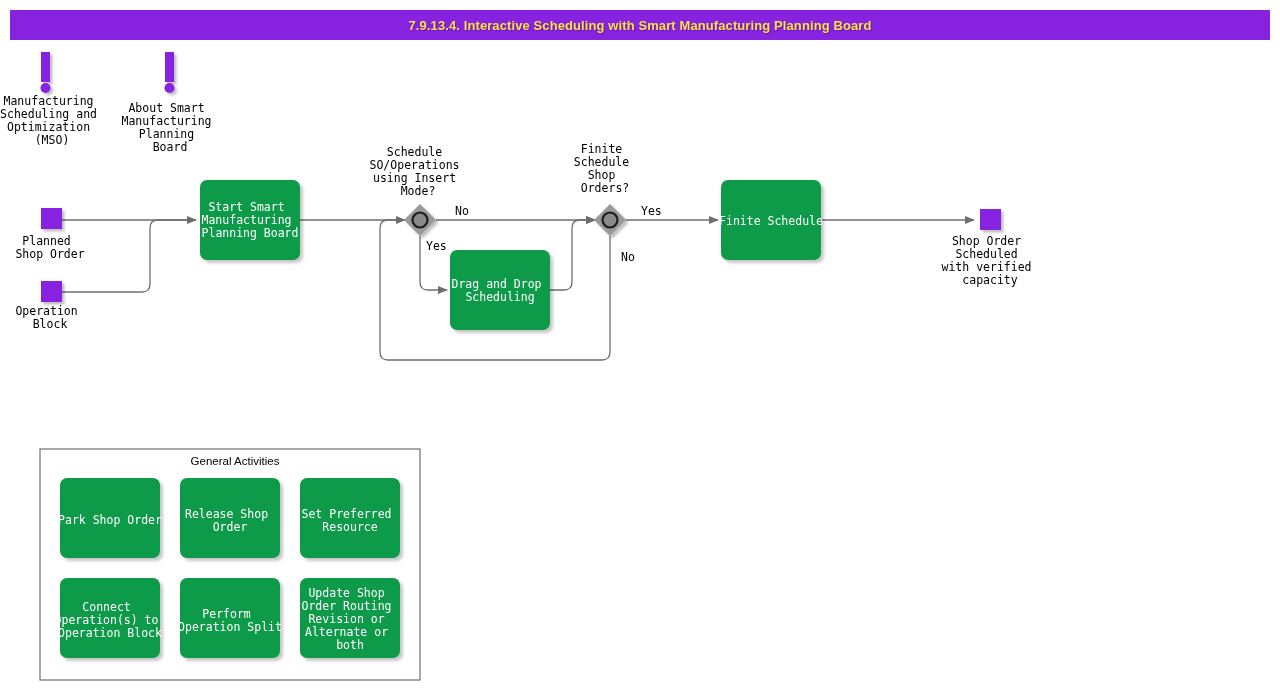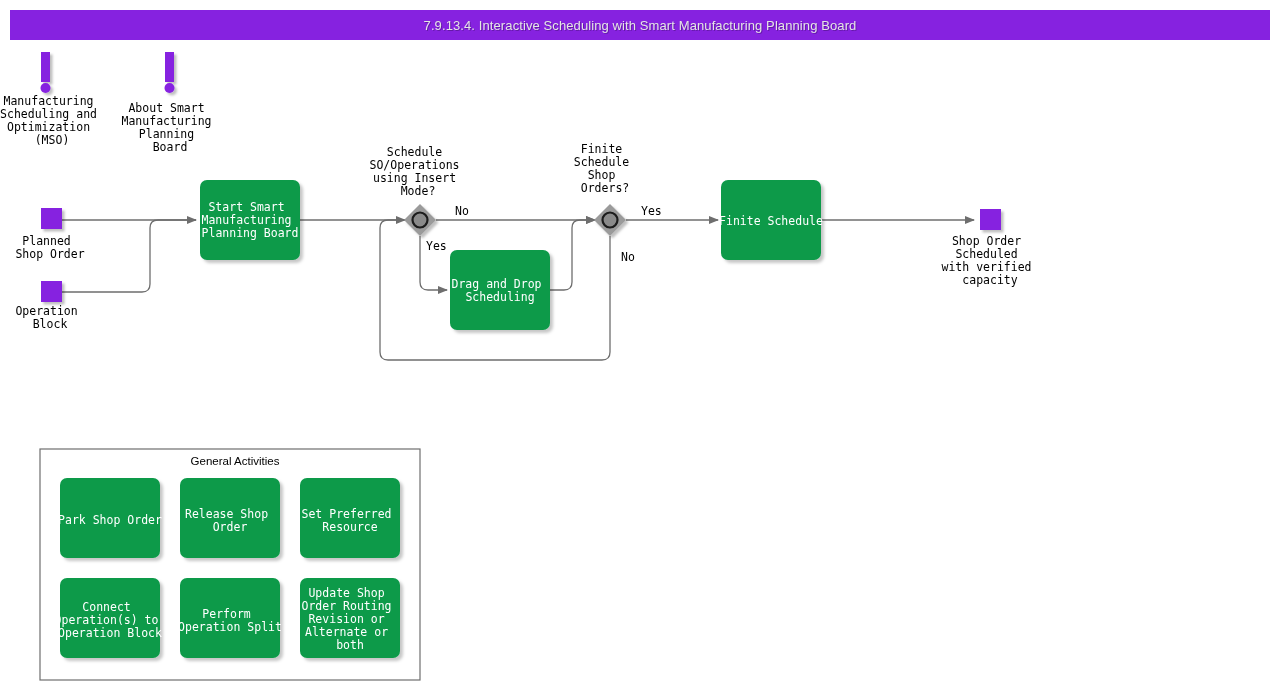--- a/index.html
+++ b/index.html
@@ -9,22 +9,22 @@
     font-family:"DejaVu Sans Mono", monospace;
     overflow:hidden;
     position:relative;
   }
   #titlebar{
     position:absolute;left:10px;top:10px;width:1260px;height:30px;
     background:#8622E0;
     display:flex;align-items:center;justify-content:center;
   }
   #titlebar .ttxt{
-    color:#e5e5e5;font-family:"Liberation Sans", sans-serif;
-    font-size:13px;font-weight:normal;letter-spacing:.1px;
+    color:#fde047;font-family:"Liberation Sans", sans-serif;
+    font-size:13px;font-weight:bold;letter-spacing:.1px;
     text-shadow:1px 1px 0 rgba(0,0,0,.25);
   }
   svg#diagram{position:absolute;left:0;top:0;width:1280px;height:690px;}
   .nodeLabel{
     font-family:"DejaVu Sans Mono", monospace;
     font-size:11.5px;fill:#ffffff;
   }
   .outLabel{
     font-family:"DejaVu Sans Mono", monospace;
     font-size:11.5px;fill:#000000;

